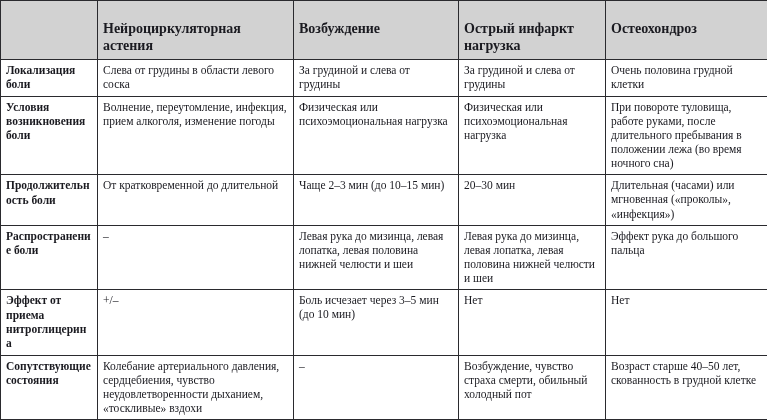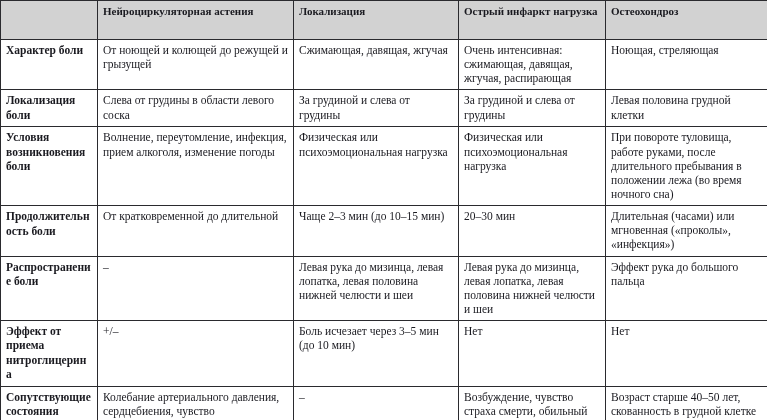--- a/index.html
+++ b/index.html
@@ -42,22 +42,22 @@
     line-height: 1.23;
     text-align: left;
     word-wrap: break-word;
     overflow-wrap: break-word;
     hyphens: auto;
   }
   table.diag-table thead th {
     background: #d2d2d2;
     font-weight: bold;
     height: 30px;
-    padding-top: 4px;
-    font-size: 11px;
+    padding-top: 20px;
+    font-size: 14px;
     line-height: 1.2;
   }
   table.diag-table thead th.corner-cell {
     background: #d2d2d2;
   }
   table.diag-table tbody th.row-label {
     font-weight: bold;
     background: #ffffff;
     font-size: 11.5px;
     line-height: 1.25;
@@ -88,39 +88,32 @@
       <col class="c1">
         <col class="c2">
         <col class="c3">
         <col class="c4">
         <col class="c5">
     </colgroup>
     <thead>
       <tr>
         <th class="corner-cell"></th>
         <th>Нейроциркуляторная астения</th>
-        <th>Локализация</th>
+        <th>Возбуждение</th>
         <th>Острый инфаркт нагрузка</th>
         <th>Остеохондроз</th>
       </tr>
     </thead>
     <tbody>
-      <tr class="r0">
-        <th class="row-label">Характер боли</th>
-        <td class="data-cell">От ноющей и колющей до режущей и грызущей</td>
-        <td class="data-cell">Сжимающая, давящая, жгучая</td>
-        <td class="data-cell">Очень интенсивная: сжимающая, давящая, жгучая, распирающая</td>
-        <td class="data-cell">Ноющая, стреляющая</td>
-      </tr>
       <tr class="r1">
         <th class="row-label">Локализация боли</th>
         <td class="data-cell">Слева от грудины в области левого соска</td>
         <td class="data-cell">За грудиной и слева от грудины</td>
         <td class="data-cell">За грудиной и слева от грудины</td>
-        <td class="data-cell">Левая половина грудной клетки</td>
+        <td class="data-cell">Очень половина грудной клетки</td>
       </tr>
       <tr class="r2">
         <th class="row-label">Условия возникновения боли</th>
         <td class="data-cell">Волнение, переутомление, инфекция, прием алкоголя, изменение погоды</td>
         <td class="data-cell">Физическая или психоэмоциональная нагрузка</td>
         <td class="data-cell">Физическая или психоэмоциональная нагрузка</td>
         <td class="data-cell">При повороте туловища, работе руками, после длительного пребывания в положении лежа (во время ночного сна)</td>
       </tr>
       <tr class="r3">
         <th class="row-label">Продолжительность боли</th>

